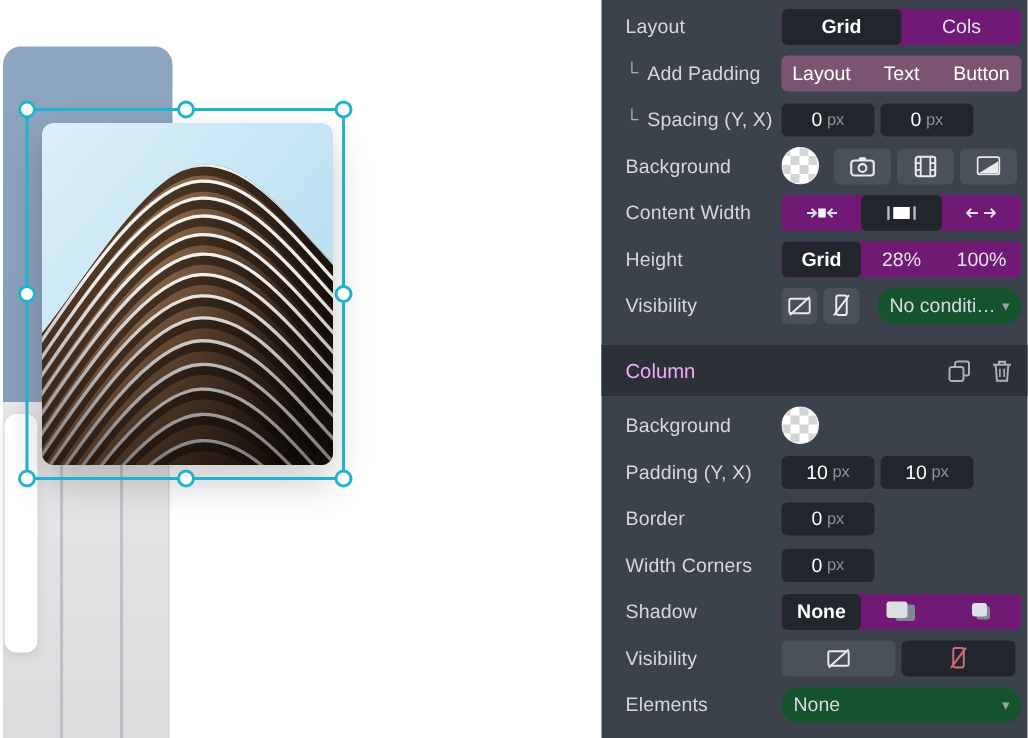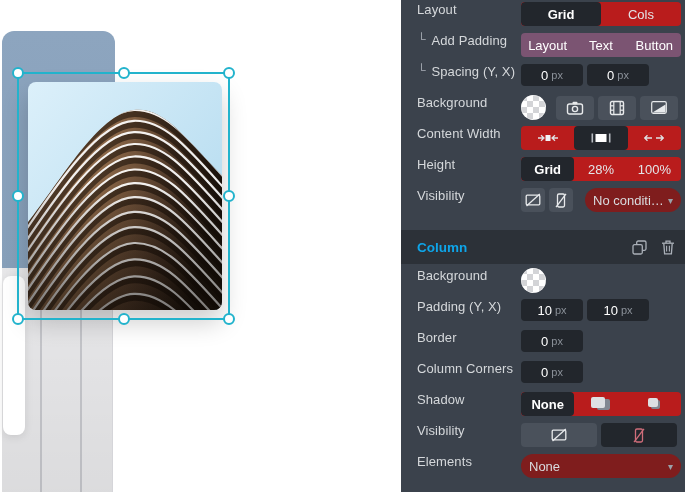--- a/index.html
+++ b/index.html
@@ -25,26 +25,26 @@
     border:2px solid var(--sel); pointer-events:none; }
   .handle { position:absolute; width:12px; height:12px; border-radius:50%;
     background:#fff; border:2.5px solid var(--sel); }
   .h-nw{left:-7px;top:-7px}.h-n{left:50%;margin-left:-6px;top:-7px}.h-ne{right:-7px;top:-7px}
   .h-w{left:-7px;top:50%;margin-top:-6px}.h-e{right:-7px;top:50%;margin-top:-6px}
   .h-sw{left:-7px;bottom:-7px}.h-s{left:50%;margin-left:-6px;bottom:-7px}.h-se{right:-7px;bottom:-7px}
 
   
   .panel { position:absolute; left:401px; top:0; width:284px; height:492px;
     background:#3b424c; color:#d5d8db; font-size:13px; padding-top:2px; }
-  .row { position:relative; height:31px; display:flex; align-items:flex-start; padding-left:16px; }
+  .row { position:relative; height:31px; display:flex; align-items:center; padding-left:16px; }
   .lbl { color:#d5d8db; letter-spacing:.1px; }
   .prefix { color:#aab0b8; margin-right:6px; font-size:12px; position:relative; top:-1px; }
   .ctl { position:absolute; left:120px; width:160px; display:flex; align-items:center; }
 
-  .seg { display:flex; width:160px; height:24px; background:#b91c1c; border-radius:4px; overflow:hidden; }
+  .seg { display:flex; width:160px; height:24px; background:#701a75; border-radius:4px; overflow:hidden; }
   .seg .opt { flex:1; display:flex; align-items:center; justify-content:center;
     color:#e3e5e8; cursor:pointer; border-radius:4px; }
   .seg .opt.sel { background:#22262c; color:#fff; font-weight:bold; }
 
   .btn-group { display:flex; width:160px; height:24px; background:var(--purple);
     border-radius:4px; }
   .btn-group .gbtn { flex:1; display:flex; align-items:center; justify-content:center;
     color:#fff; cursor:pointer; }
 
   .input { width:62px; height:22px; background:#22262c; border-radius:4px;
@@ -54,30 +54,30 @@
 
   .swatch { width:25px; height:25px; border-radius:50%;
     background:repeating-conic-gradient(#ffffff 0% 25%, #d3d4d7 0% 50%) 0 0/12px 12px;
     box-shadow:inset 0 0 0 1px rgba(255,255,255,.4); cursor:pointer; }
   .icon-btn { width:38px; height:24px; background:#4a515b; border-radius:4px;
     display:flex; align-items:center; justify-content:center; cursor:pointer; margin-left:4px; }
   .icon-btn.small { width:28px; margin-left:0; margin-right:4px; }
   .icon-btn.wide { width:78px; margin-left:0; margin-right:4px; }
   .icon-btn.dark { background:#22262c; }
 
-  .dropdown { height:24px; background:#7f1d1d; border-radius:12px; display:flex;
+  .dropdown { height:24px; background:#14532d; border-radius:12px; display:flex;
     align-items:center; padding:0 8px; color:#d9dcdf; cursor:pointer; }
   .dropdown .dd-text { flex:1; white-space:nowrap; overflow:hidden; }
   .dropdown .caret { color:#9aa1a9; font-size:10px; margin-left:6px; }
   .dd-cond { width:96px; margin-left:8px; }
   .dd-full { width:160px; }
 
   .section-header { margin-top:11px; height:34px; background:#2c3138;
     display:flex; align-items:center; padding:0 10px 0 16px; }
-  .section-title { color:#0ea5e9; font-size:13.5px; font-weight:bold; flex:1; }
+  .section-title { color:#f0abfc; font-size:13.5px; font-weight:normal; flex:1; }
   .hdr-icon { color:#aab0b8; margin-left:14px; cursor:pointer; display:flex; }
 
   svg.ic { display:block; }
   .shadow-ic { position:relative; width:20px; height:14px; }
   .shadow-ic .shade { position:absolute; background:#818892; border-radius:2px; }
   .shadow-ic .face { position:absolute; background:#dde0e3; border-radius:2px; }
 </style>
 </head>
 <body>
 
@@ -336,21 +336,21 @@
       <span class="lbl">Border</span>
       <div class="ctl">
           <div class="input">
         <span class="val">0</span>
         <span class="unit">px</span>
       </div>
         </div>
     </div>
 
     <div class="row">
-      <span class="lbl">Column Corners</span>
+      <span class="lbl">Width Corners</span>
       <div class="ctl">
           <div class="input">
         <span class="val">0</span>
         <span class="unit">px</span>
       </div>
         </div>
     </div>
 
     <div class="row">
       <span class="lbl">Shadow</span>

